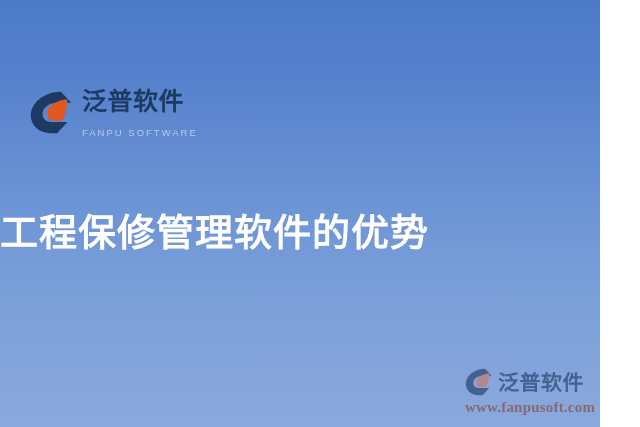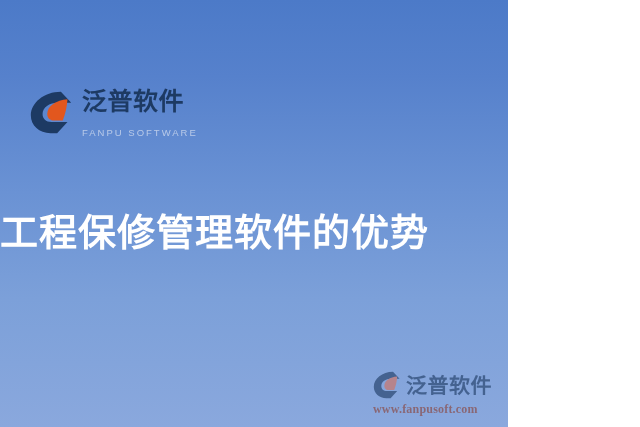--- a/index.html
+++ b/index.html
@@ -5,21 +5,21 @@
 <style>
   html, body {
     margin: 0;
     padding: 0;
     background: #ffffff;
   }
 
   
   .banner {
     position: relative;
-    width: 508px;
+    width: 600px;
     height: 427px;
     overflow: hidden;
     background: linear-gradient(to bottom,
                 #4c7ac8 0%,
                 #5681cc 18%,
                 #6a92d4 45%,
                 #7ca0d9 70%,
                 #8aa8dd 100%);
     font-family: "Liberation Sans", "DejaVu Sans", sans-serif;
     -webkit-font-smoothing: antialiased;
@@ -112,21 +112,21 @@
     font-size: 21px;
     font-weight: 700;
     color: #1d3a63;
     line-height: 1;
     letter-spacing: 0.5px;
     white-space: nowrap;
   }
 
   .watermark-url {
     font-family: "Liberation Serif", "DejaVu Serif", serif;
-    font-size: 12px;
+    font-size: 15px;
     font-weight: 700;
     color: #8a4036;
     letter-spacing: 0.2px;
     line-height: 1;
     margin-top: 3px;
     margin-left: 1px;
     white-space: nowrap;
   }
 </style>
 </head>

